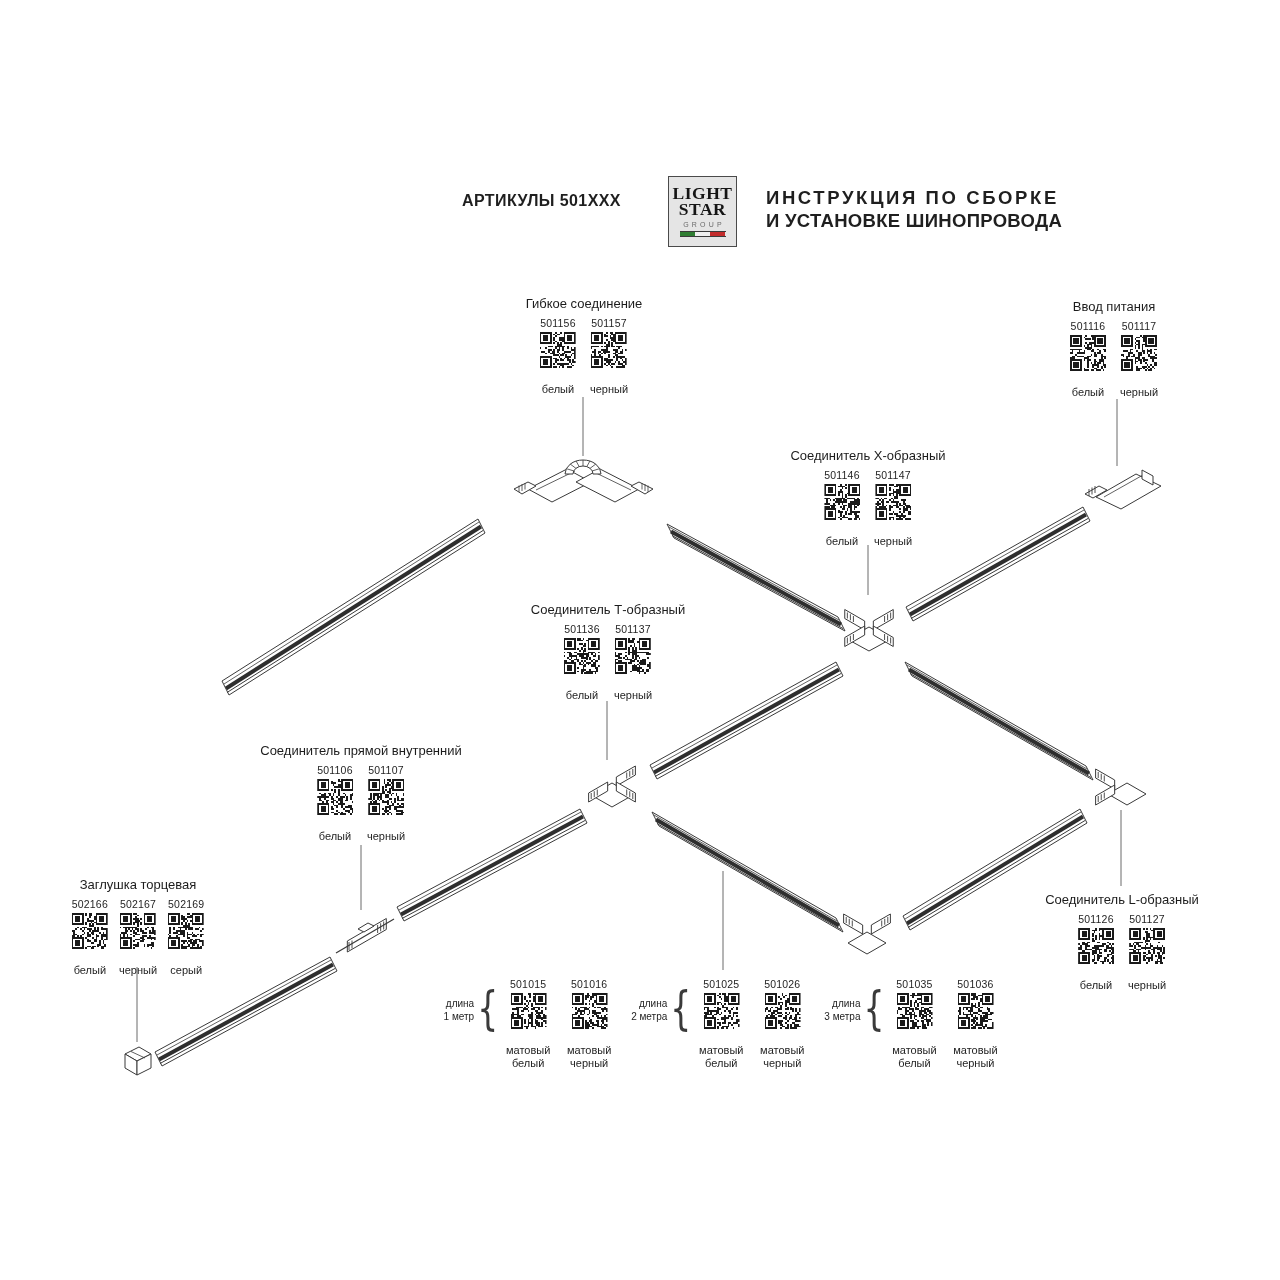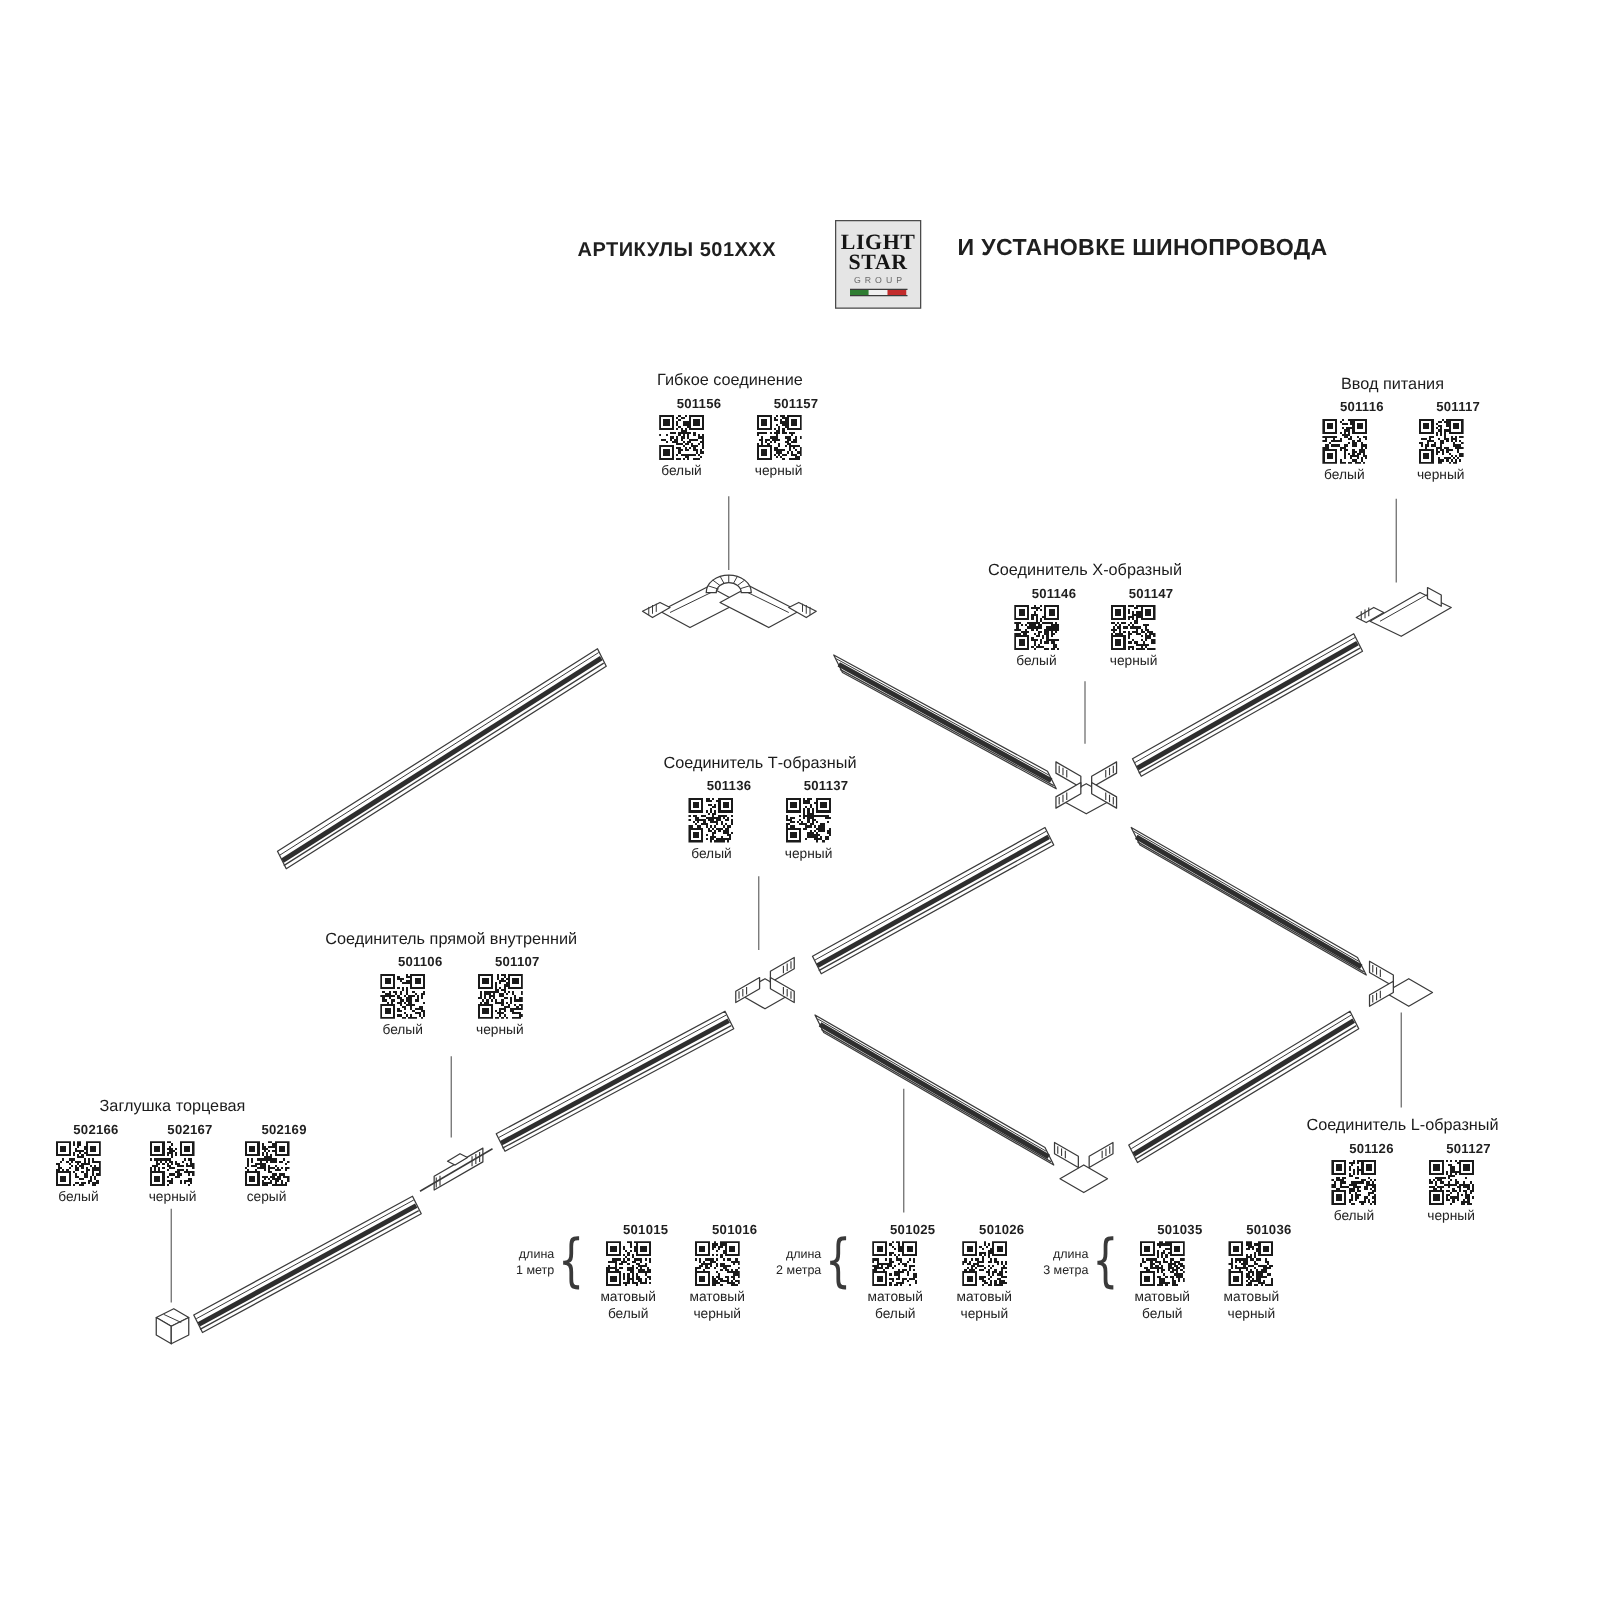--- a/index.html
+++ b/index.html
@@ -22,23 +22,23 @@
   .logo .l3{font-size:7px;letter-spacing:3.2px;color:#6a6a6a;margin:3px 0 3px 3px;font-weight:400;}
   .flag{display:flex;height:4px;width:46px;border-top:1px solid #3a3a3a;border-bottom:1px solid #3a3a3a;}
   .flag span{flex:1;}
   .fg{background:#2f7d32;}.fw{background:#f0f0f0;}.fr{background:#c22b2b;}
 
   .section{position:absolute;transform:translateX(-50%);text-align:center;z-index:2;}
   .sec-title{font-size:13px;white-space:nowrap;color:#1c1c1c;margin-bottom:6px;}
   .items{display:flex;justify-content:center;align-items:flex-start;gap:14px;}
   .items.tight{gap:11px;align-items:flex-end;}
   .item{display:flex;flex-direction:column;align-items:center;}
-  .code{font-size:10.5px;font-weight:700;margin-bottom:3px;letter-spacing:.2px;margin-left:28px;}
+  .code{font-size:10.5px;font-weight:400;margin-bottom:3px;letter-spacing:.2px;}
   .qr{width:36px;height:36px;line-height:0;}
-  .clr{font-size:11px;margin-top:3px;line-height:1.15;color:#242424;}
+  .clr{font-size:11px;margin-top:15px;line-height:1.15;color:#242424;}
   .clr-wrap{width:54px;}
 
   .tgroups{display:flex;align-items:flex-start;gap:15px;justify-content:center;}
   .tgroup{display:flex;align-items:flex-start;gap:3px;}
   .tpair{display:flex;gap:7px;}
   .tlen{font-size:10px;text-align:right;line-height:1.25;margin-top:20px;white-space:nowrap;color:#242424;}
   .brace{font-family:"DejaVu Sans",sans-serif;font-size:33px;line-height:1;margin-top:13px;
          transform:scaleY(1.4);color:#3a3a3a;}
 </style>
 </head>
@@ -187,20 +187,21 @@
     <div class="lserif">STAR</div>
     <div class="l3">GROUP</div>
     <div class="flag">
         <span class="fg"></span>
         <span class="fw"></span>
         <span class="fr"></span>
       </div>
   </div>
 
   <div class="h-title">
+    <div class="l1">ИНСТРУКЦИЯ ПО СБОРКЕ</div>
     <div class="l2">И УСТАНОВКЕ ШИНОПРОВОДА</div>
   </div>
 
   <div class="section" style="left:584px;top:296px">
     <div class="sec-title">Гибкое соединение</div>
     <div class="items">
       <div class="item">
         <div class="code">501156</div>
         <div class="qr"><svg viewBox="0 0 21 21" width="36" height="36" shape-rendering="crispEdges" xmlns="http://www.w3.org/2000/svg">
               <rect width="21" height="21" fill="#fff"></rect>

